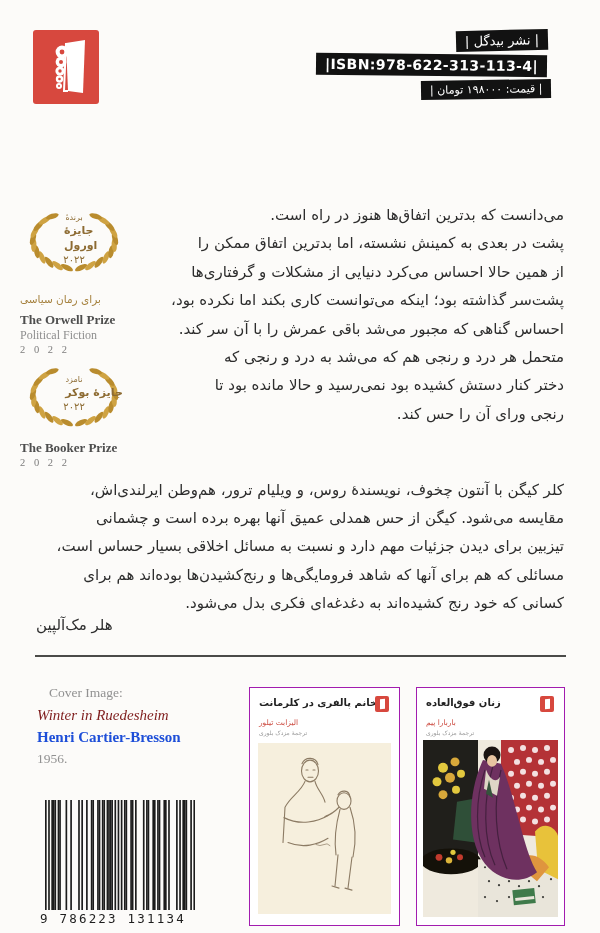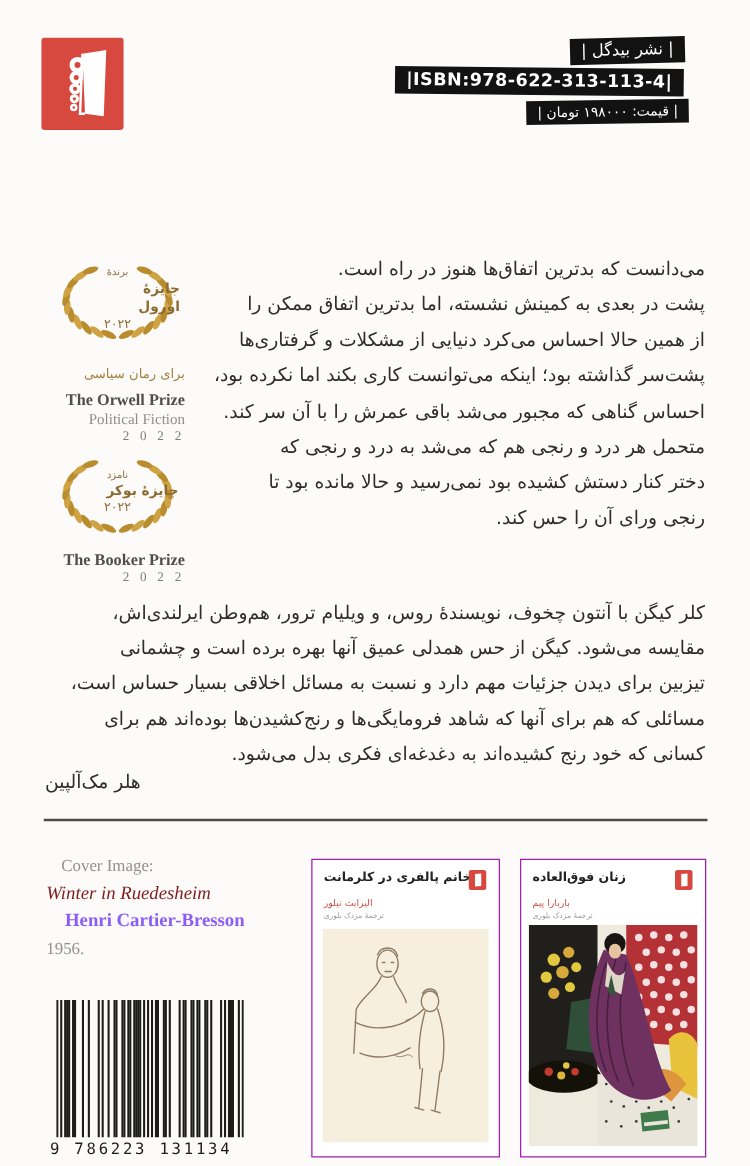--- a/index.html
+++ b/index.html
@@ -7,21 +7,21 @@
         font-family:"DejaVu Sans",sans-serif;}
 
   
   .logo{position:absolute;left:33px;top:30px;width:66px;height:74px;}
   .pubbox{position:absolute;background:#121212;color:#fff;padding:3px 9px;white-space:nowrap;}
   .pub-name{top:30px;right:52px;font-size:13px;direction:rtl;transform:rotate(-1.4deg);}
   .pub-isbn{top:54px;right:53px;font-size:14px;font-weight:bold;letter-spacing:.4px;transform:rotate(.6deg);}
   .pub-price{top:80px;right:49px;font-size:11px;direction:rtl;transform:rotate(-.9deg);}
 
   
-  .badge{position:absolute;left:40px;width:108px;text-align:right;}
+  .badge{position:absolute;left:20px;width:108px;text-align:left;}
   .badge-orwell{top:203px;}
   .badge-booker{top:358px;}
   .wreath-wrap{position:relative;width:100px;height:72px;margin:0 auto;}
   .laurel{position:absolute;left:0;top:0;width:100px;height:72px;}
   .wreath-text{position:absolute;left:0;top:0;right:0;bottom:0;display:flex;flex-direction:column;
                align-items:center;justify-content:center;direction:rtl;color:#8d6b32;}
   .w-status{font-size:8px;line-height:11px;}
   .w-prize{font-size:11px;font-weight:bold;line-height:15px;margin-left:40px;}
   .w-year{font-size:10px;line-height:14px;letter-spacing:1px;}
   .badge-sub{margin-top:18px;font-size:10.5px;color:#a5813e;direction:rtl;}
@@ -37,21 +37,21 @@
   .review{top:476px;right:36px;width:528px;font-size:15px;line-height:28.2px;}
   .pline{white-space:nowrap;}
   .attribution{position:absolute;top:616px;left:36px;direction:rtl;font-size:15px;color:#2d2d2d;}
 
   .divider{position:absolute;top:655px;left:35px;width:531px;height:2px;background:#4b4b49;}
 
   
   .credit{position:absolute;left:37px;top:682px;font-family:"Liberation Serif",serif;}
   .c-label{font-size:13.5px;color:#919191;line-height:22px;margin-left:12px;}
   .c-title{font-size:15px;font-style:italic;color:#7f1d1d;line-height:22px;}
-  .c-artist{font-size:15px;font-weight:bold;color:#8b5cf6;line-height:22px;margin-left:15px;}
+  .c-artist{font-size:15px;font-weight:bold;color:#1d4ed8;line-height:22px;}
   .c-year{font-size:13.5px;color:#919191;line-height:22px;}
 
   
   .barcode{position:absolute;left:40px;top:800px;width:160px;}
   .barcode svg{display:block;margin-left:5px;}
   .bc-digits{margin-top:1px;font-family:"DejaVu Sans Mono",monospace;font-size:12.5px;
              letter-spacing:2.2px;color:#1e1e1e;white-space:nowrap;}
 
   
   .thumb{position:absolute;top:687px;height:239px;background:#fff;border:1px solid #a21caf;

